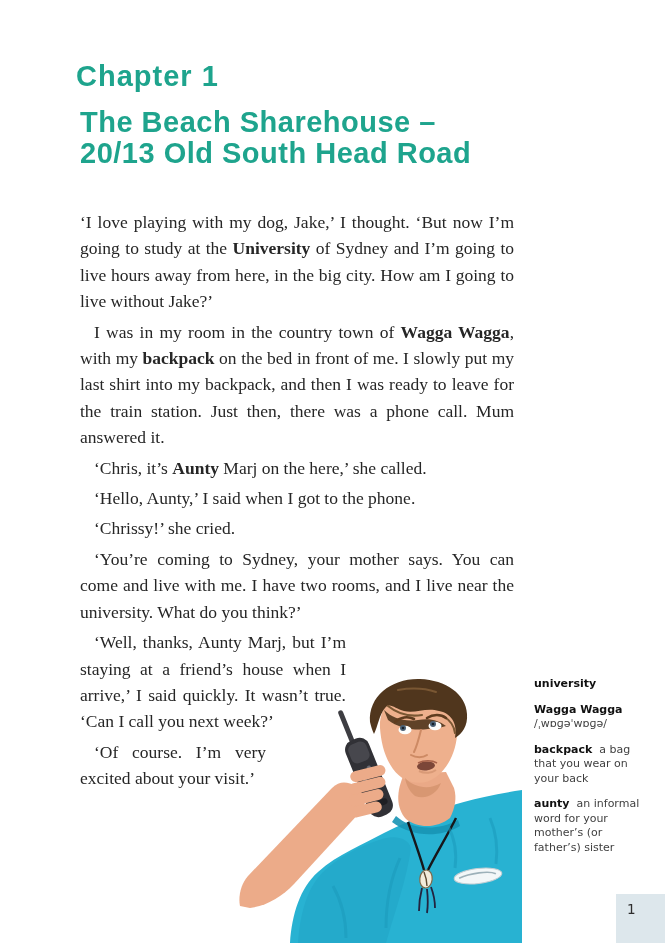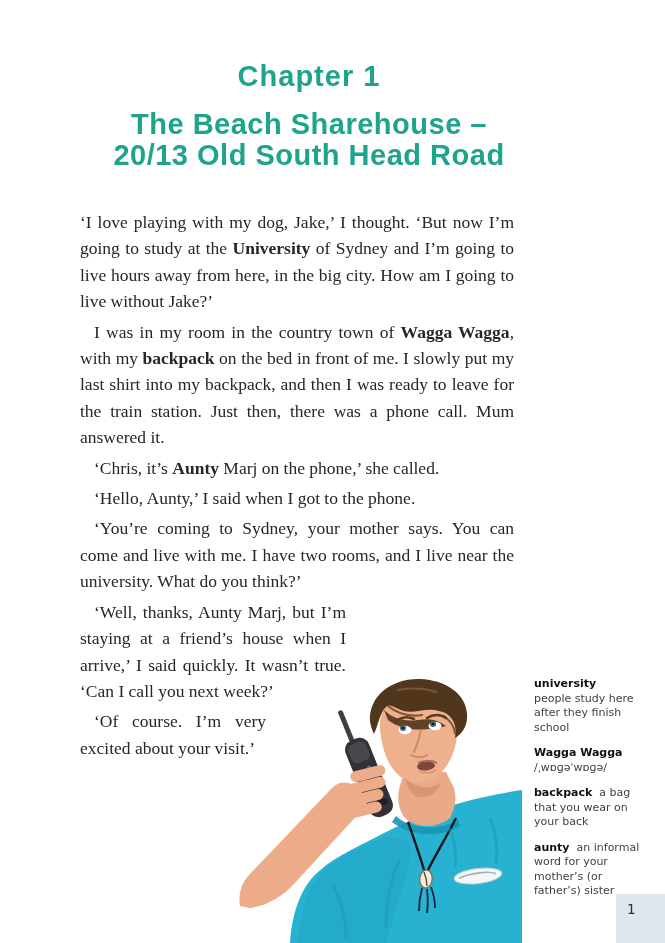--- a/index.html
+++ b/index.html
@@ -1,22 +1,22 @@
 <!DOCTYPE html>
 <html style="--accent: #1ea48d; --shirt: #28b2d2; --pagebox: #dde7ec;"><head>
 <meta charset="utf-8">
 <style>
   html,body{margin:0;padding:0;background:#ffffff;}
   .page{position:relative;width:665px;height:943px;background:#ffffff;overflow:hidden;
         font-family:"Liberation Serif",serif;}
   
-  .chapter-head{position:absolute;left:76px;top:60px;width:466px;text-align:center;
+  .chapter-head{position:absolute;left:76px;top:60px;width:466px;text-align:left;
         font-family:"Liberation Sans",sans-serif;color:var(--accent,#1ea48d);}
   .chapter-label{font-size:29px;font-weight:700;letter-spacing:1px;margin:0 0 14px 0;}
-  .chapter-title{font-size:29px;font-weight:700;letter-spacing:.5px;line-height:31px;margin:16px;}
+  .chapter-title{font-size:29px;font-weight:700;letter-spacing:.5px;line-height:31px;margin:4px;}
   
   .story{position:absolute;left:76px;top:205px;width:442px;font-size:17.5px;
         line-height:26.4px;color:#262626;text-align:justify;}
   .story p{margin:4px;text-indent:14px;}
   #story-main p:first-child{text-indent:0;}
   .b{font-weight:bold;}
   .float-a{float:right;clear:right;width:172px;height:132px;}
   .float-b{float:right;clear:right;width:252px;height:160px;}
   
   .photo{position:absolute;left:238px;top:676px;width:284px;height:267px;margin:0;}
@@ -41,22 +41,23 @@
 
   <header class="chapter-head">
     <h1 class="chapter-label">Chapter 1</h1>
     <h2 class="chapter-title"><span>The Beach Sharehouse –</span><br><span>20/13 Old South Head Road</span></h2>
   </header>
 
   <main class="story">
     <div id="story-main">
         <p><span>‘I love playing with my dog, Jake,’ I thought. ‘But now I’m going to study at the </span><span class="b">University</span><span> of Sydney and I’m going to live hours away from here, in the big city. How am I going to live without Jake?’</span></p>
         <p><span>I was in my room in the country town of </span><span class="b">Wagga Wagga</span><span>, with my </span><span class="b">backpack</span><span> on the bed in front of me. I slowly put my last shirt into my backpack, and then I was ready to leave for the train station. Just then, there was a phone call. Mum answered it.</span></p>
-        <p><span>‘Chris, it’s </span><span class="b">Aunty</span><span> Marj on the phone,’ she called.</span></p>
+        <p><span>‘Chris, it’s </span><span class="b">Aunty</span><span> Marj on the here,’ she called.</span></p>
         <p><span>‘Hello, Aunty,’ I said when I got to the phone.</span></p>
+        <p><span>‘Chrissy!’ she cried.</span></p>
         <p><span>‘You’re coming to Sydney, your mother says. You can come and live with me. I have two rooms, and I live near the university. What do you think?’</span></p>
       </div>
     <div id="story-beside">
       <div class="float-a"></div>
       <div class="float-b"></div>
     <p><span>‘Well, thanks, Aunty Marj, but I’m staying at a friend’s house when I arrive,’ I said quickly. It wasn’t true. ‘Can I call you next week?’</span></p>
         <p><span>‘Of course. I’m very excited about your visit.’</span></p>
       </div>
   </main>
 
@@ -137,21 +138,21 @@
           <path d="M210,150 C217,163 219,177 217,192"></path>
           <path d="M162,182 C152,204 148,228 148,252"></path>
           <path d="M252,142 C258,156 260,172 258,188"></path>
           <path d="M95,210 C104,226 108,244 108,262"></path>
         </g>
       </g>
     </svg>
   </figure>
 
   <aside class="glossary" id="glossary">
-      <div class="gloss-entry"><b class="gw block">university</b><span class="gdef">people study here after they finish school</span></div>
+      <div class="gloss-entry"><b class="gw block">university</b></div>
       <div class="gloss-entry"><b class="gw block">Wagga Wagga</b><span class="gdef">/ˌwɒɡəˈwɒɡə/</span></div>
       <div class="gloss-entry"><b class="gw inline">backpack</b><span class="gdef">a bag that you wear on your back</span></div>
       <div class="gloss-entry"><b class="gw inline">aunty</b><span class="gdef">an informal word for your mother’s (or father’s) sister</span></div>
     </aside>
 
   <div class="pagenum-box">
     <span>1</span>
   </div>
 
 </div>

